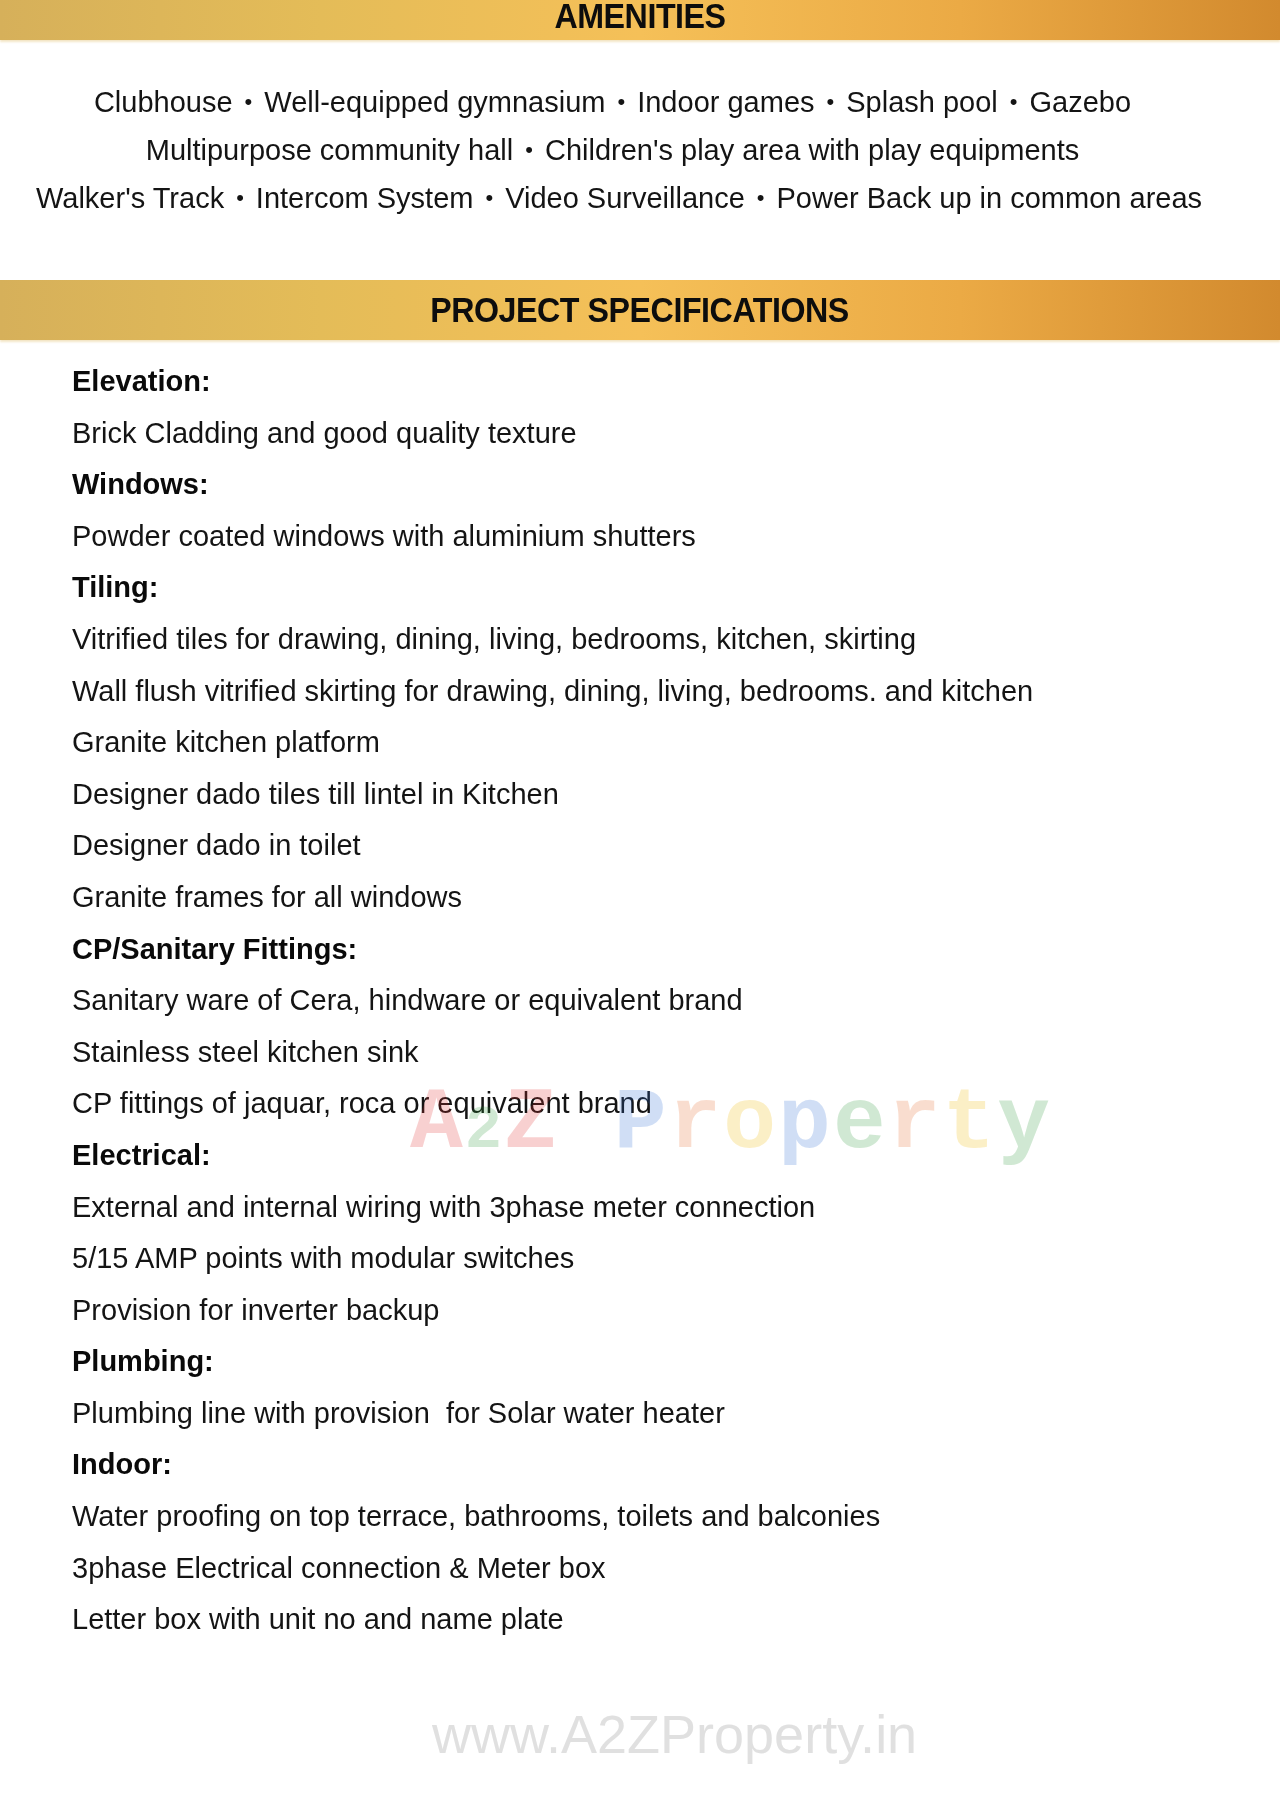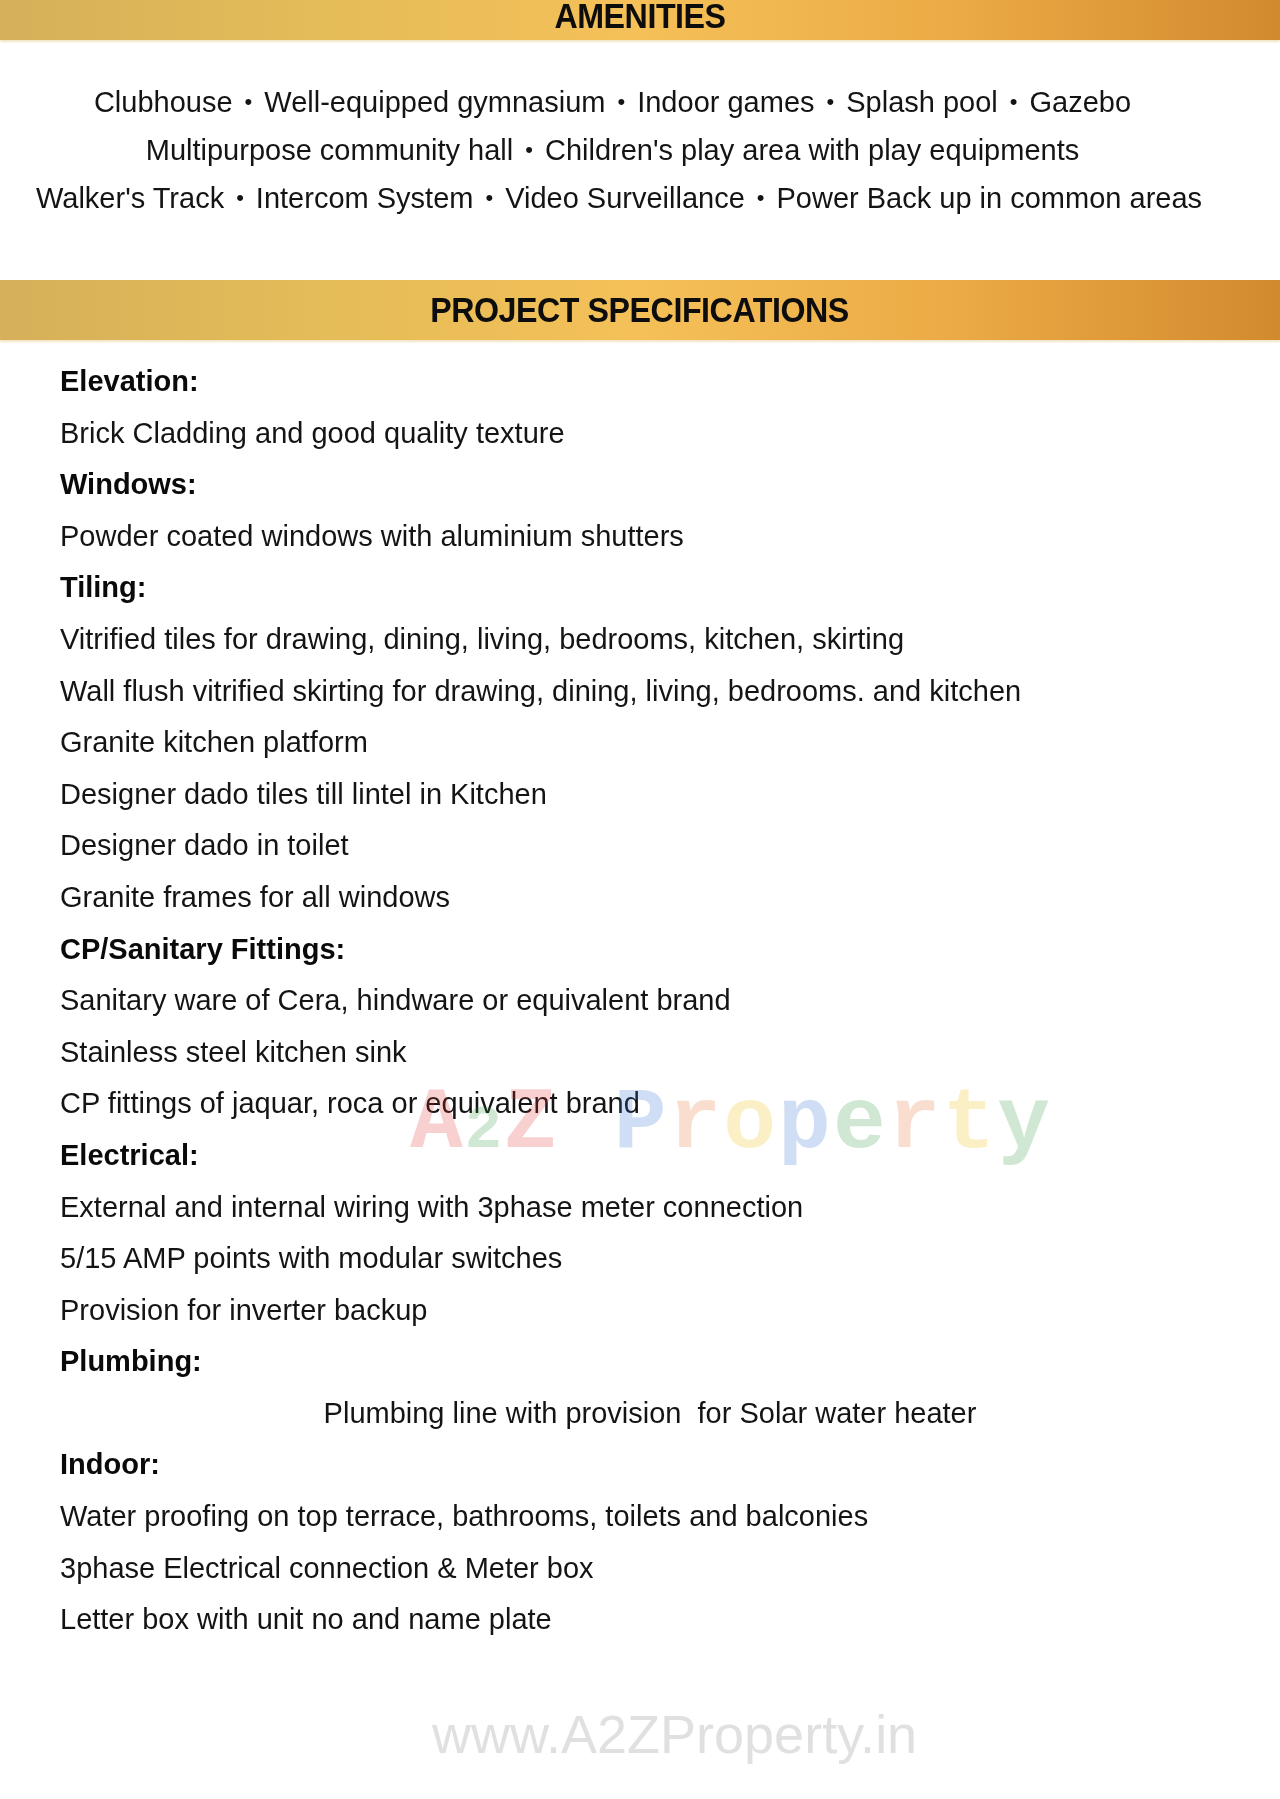--- a/index.html
+++ b/index.html
@@ -53,21 +53,21 @@
     .sep {
       display: inline-block;
       margin: 0 12px;
       font-size: 22px;
       vertical-align: 3px;
     }
 
     .specs {
       position: absolute;
       top: 356px;
-      left: 60px;
+      left: 72px;
       width: 1180px;
     }
     .spec-row {
       height: 51.6px;
       line-height: 51.6px;
       font-size: 29px;
       white-space: nowrap;
       color: #141414;
     }
     .spec-heading {
@@ -155,21 +155,21 @@
   <div class="spec-row">Sanitary ware of Cera, hindware or equivalent brand</div>
   <div class="spec-row">Stainless steel kitchen sink</div>
   <div class="spec-row">CP fittings of jaquar, roca or equivalent brand</div>
 
   <div class="spec-row spec-heading">Electrical:</div>
   <div class="spec-row">External and internal wiring with 3phase meter connection</div>
   <div class="spec-row">5/15 AMP points with modular switches</div>
   <div class="spec-row">Provision for inverter backup</div>
 
   <div class="spec-row spec-heading">Plumbing:</div>
-  <div class="spec-row" style="white-space: pre; text-align: center;">Plumbing line with provision  for Solar water heater</div>
+  <div class="spec-row" style="white-space: pre;">Plumbing line with provision  for Solar water heater</div>
 
   <div class="spec-row spec-heading">Indoor:</div>
   <div class="spec-row">Water proofing on top terrace, bathrooms, toilets and balconies</div>
   <div class="spec-row">3phase Electrical connection &amp; Meter box</div>
   <div class="spec-row">Letter box with unit no and name plate</div>
 </div>
 
 <div class="wm-logo"><span class="a">A</span><span class="two">2</span><span class="z">Z</span><span style="white-space:pre;"> </span><span class="p">P</span><span class="r">r</span><span class="o1">o</span><span class="p2">p</span><span class="e">e</span><span class="rt">r</span><span class="t">t</span><span class="y">y</span></div>
 
 <div class="wm-url">www.A2ZProperty.in</div>

